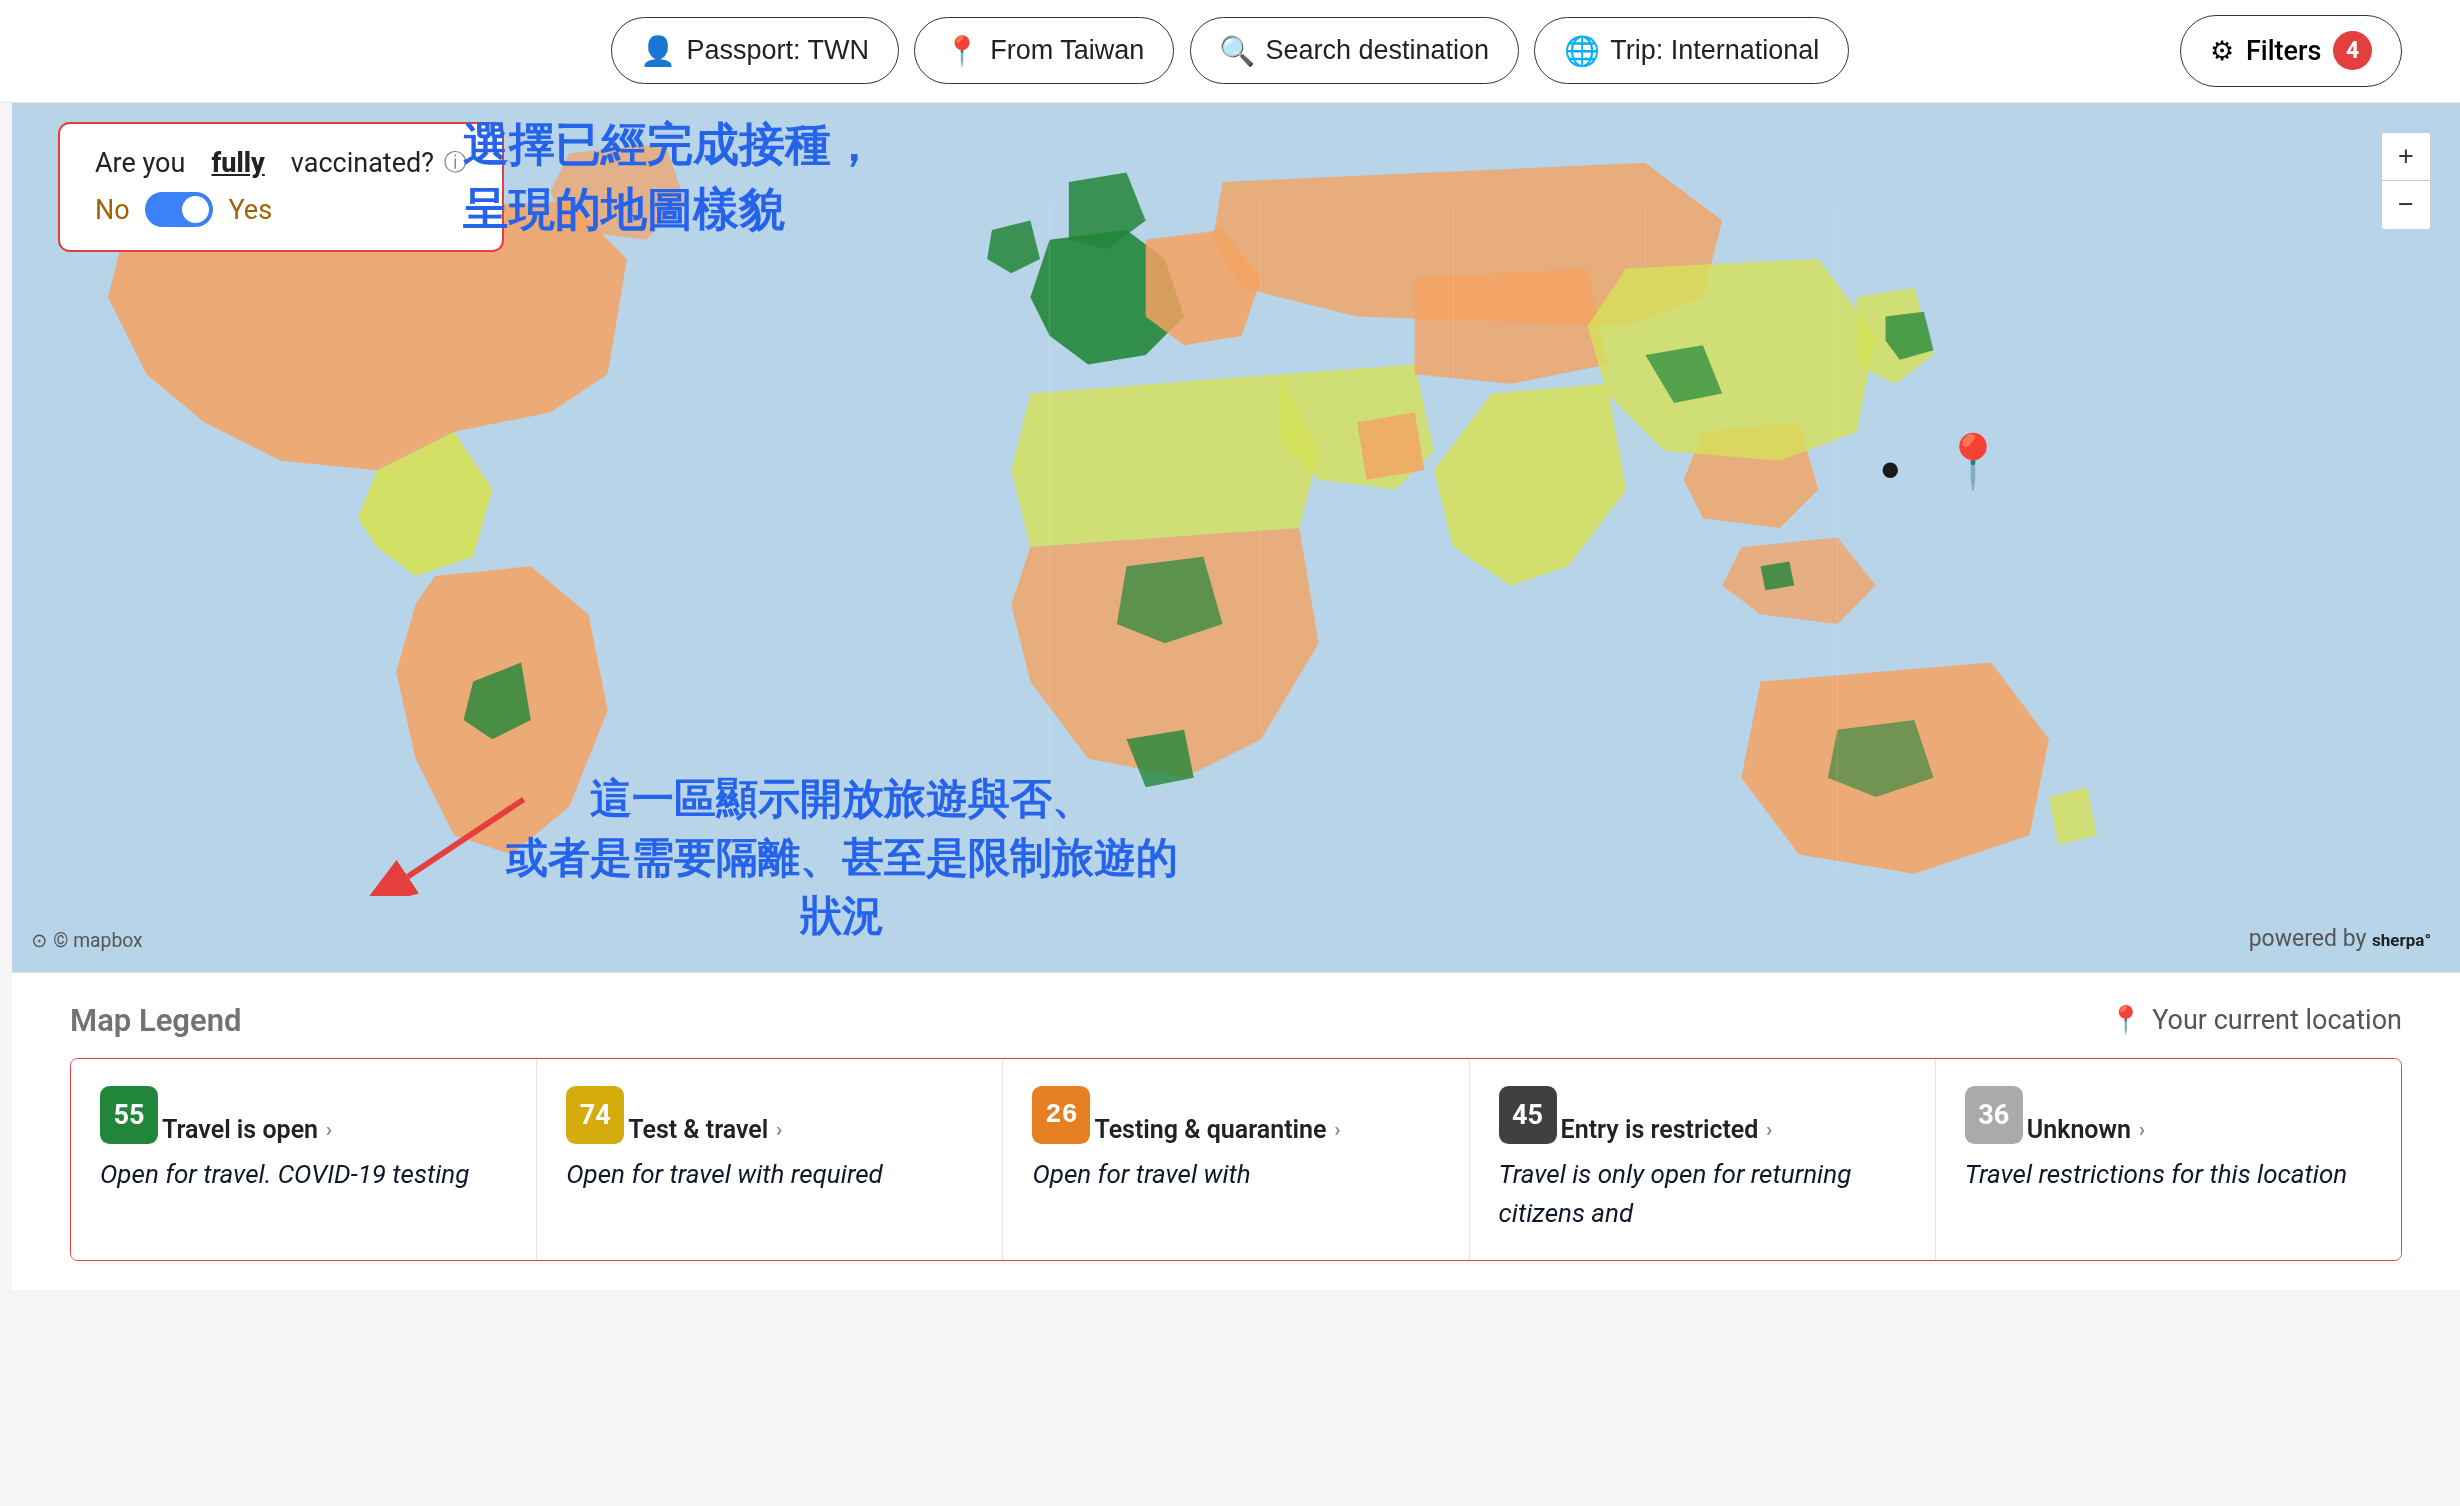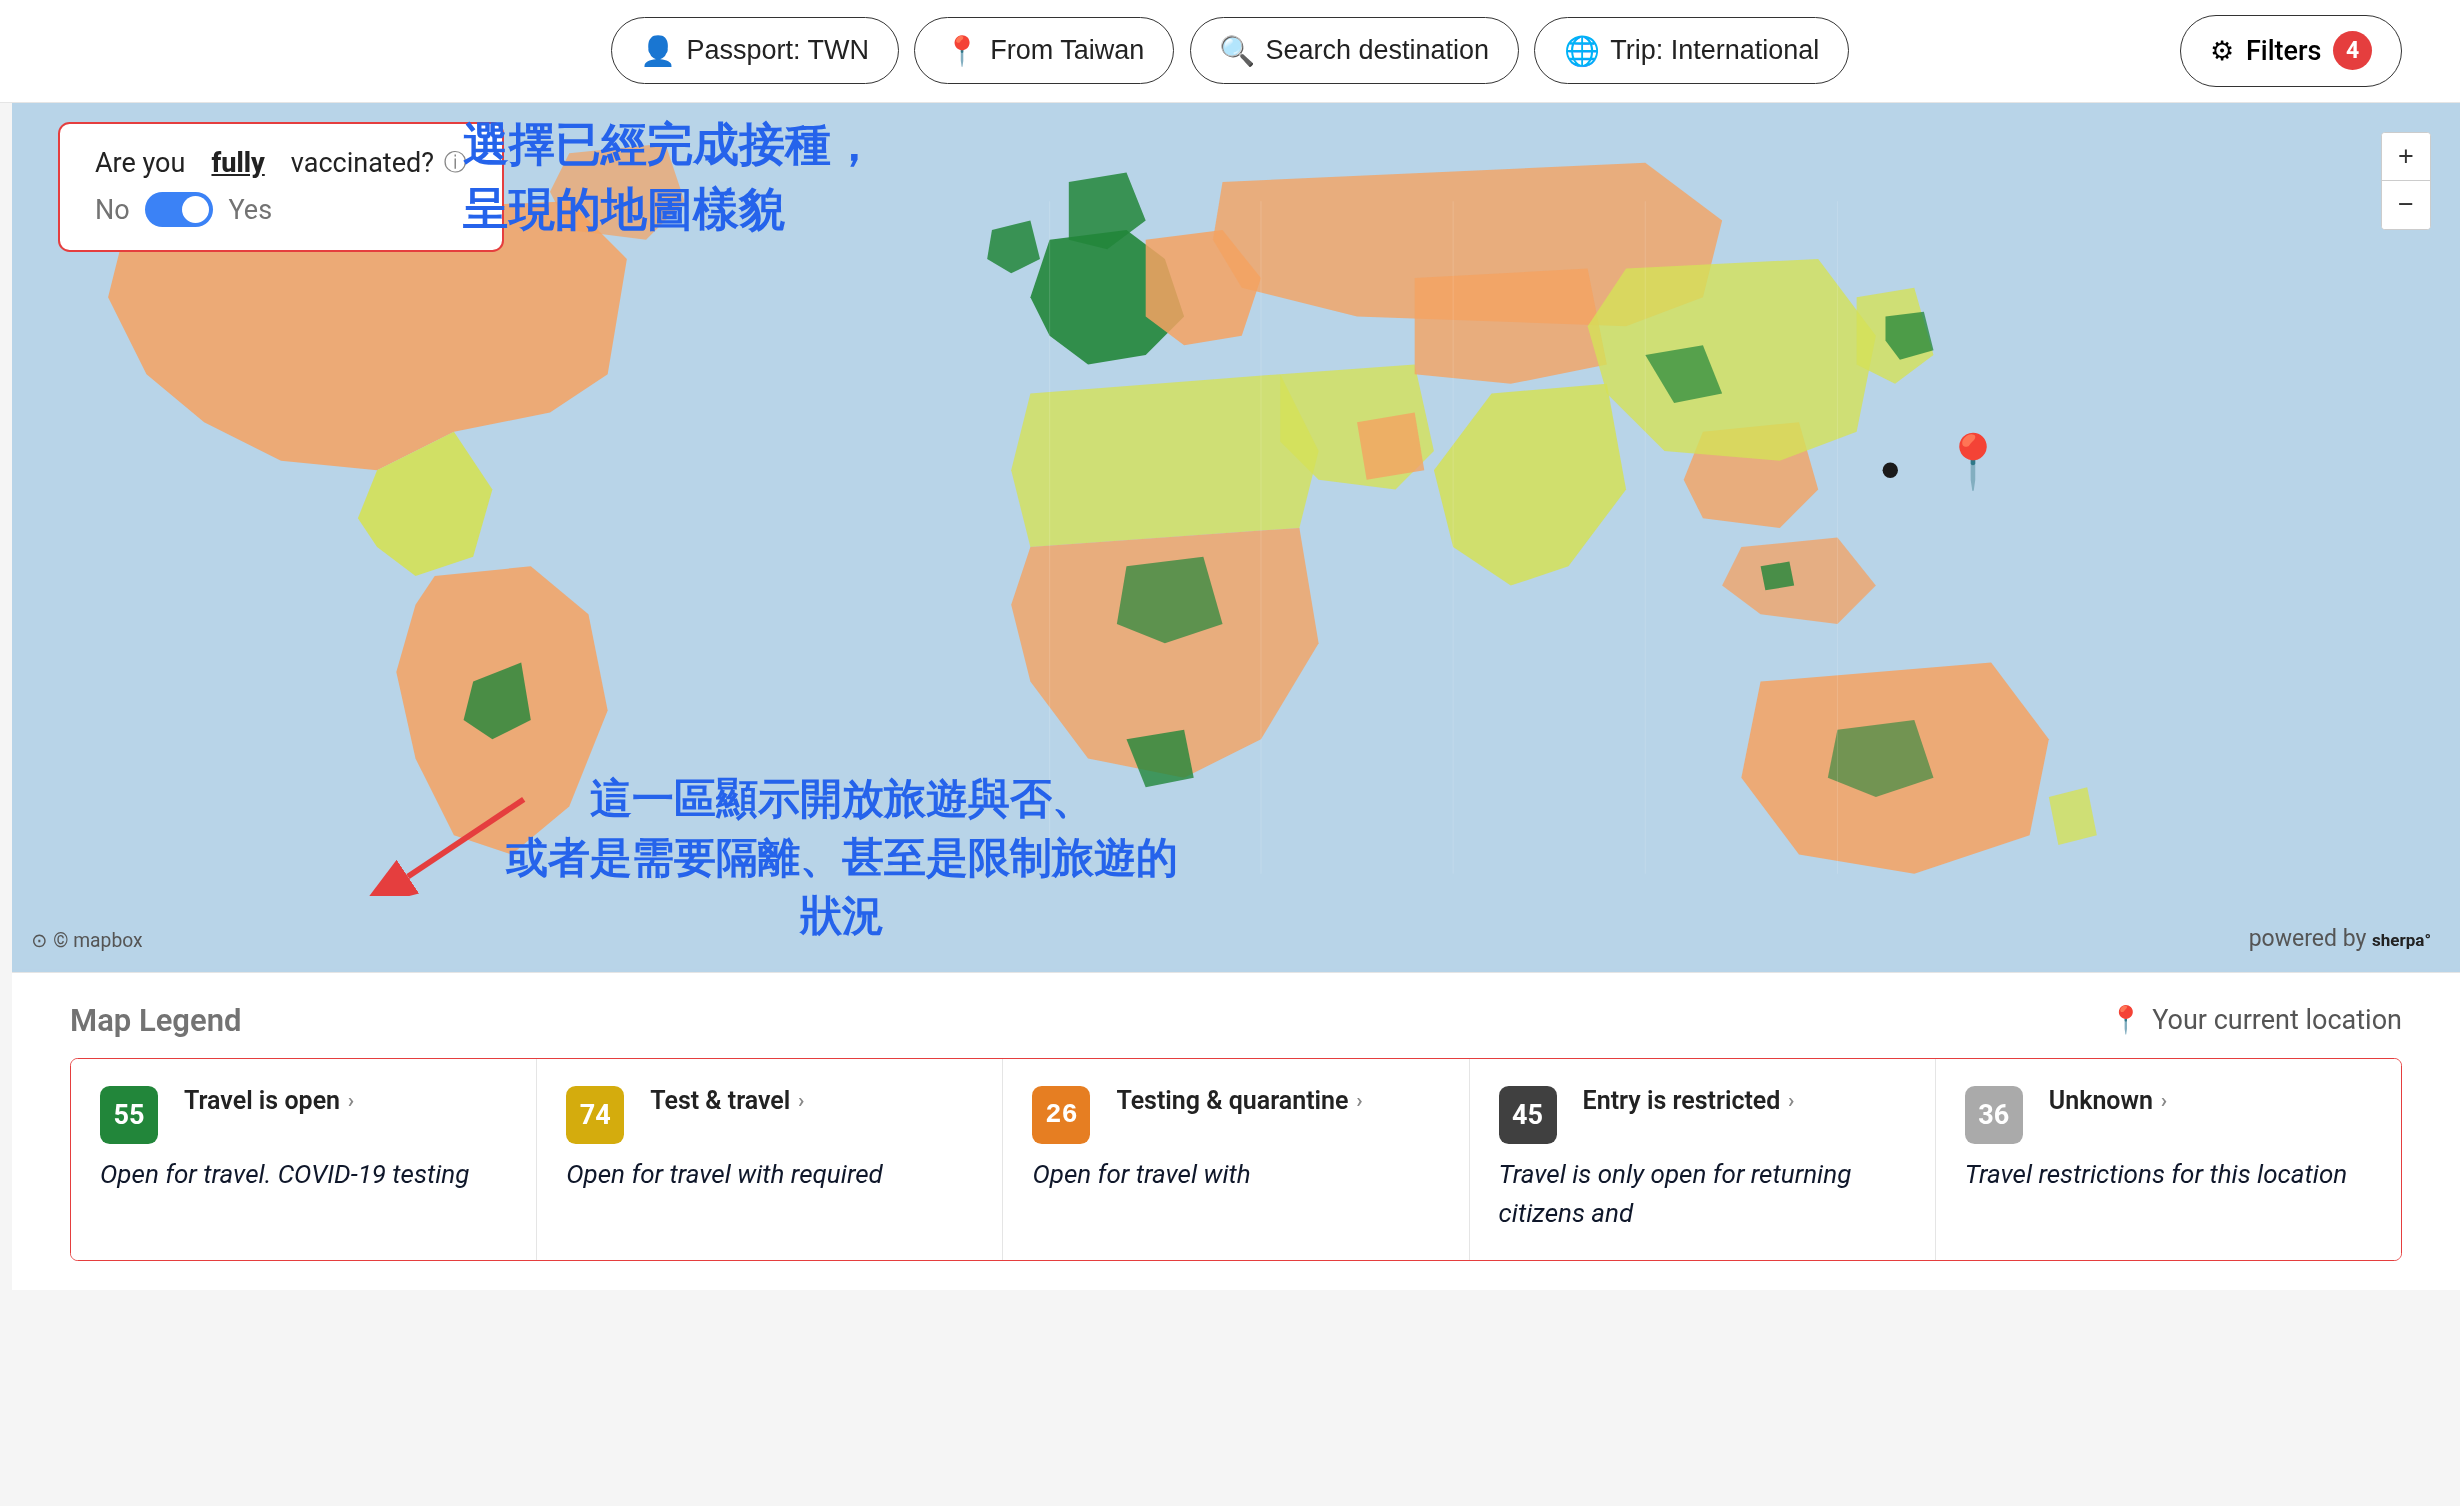--- a/index.html
+++ b/index.html
@@ -99,21 +99,21 @@
     .help-icon {
       font-size: 23px;
       color: #888;
     }
     .toggle-row {
       display: flex;
       align-items: center;
       gap: 15.4px;
       font-size: 27px;
     }
-    .toggle-label { color: #737373; }
+    .toggle-label { color: #a16207; }
     .toggle-switch {
       width: 68px;
       height: 35px;
       background: #3b82f6;
       border-radius: 17.4px;
       position: relative;
       cursor: pointer;
     }
     .toggle-knob {
       position: absolute;
@@ -271,22 +271,22 @@
     .legend-card {
       flex: 1;
       padding: 27px 29px;
       border-right: 1px solid #e5e5e5;
       background: #fff;
     }
     .legend-card:last-child { border-right: none; }
 
     .legend-card-header {
       display: flex;
-      align-items: flex-start;
-      gap: 26px;
+      align-items: flex-end;
+      gap: 4px;
       margin-bottom: 11.6px;
     }
     .legend-badge {
       width: 58px;
       height: 58px;
       border-radius: 9.7px;
       display: flex;
       align-items: center;
       justify-content: center;
       font-size: 27px;

